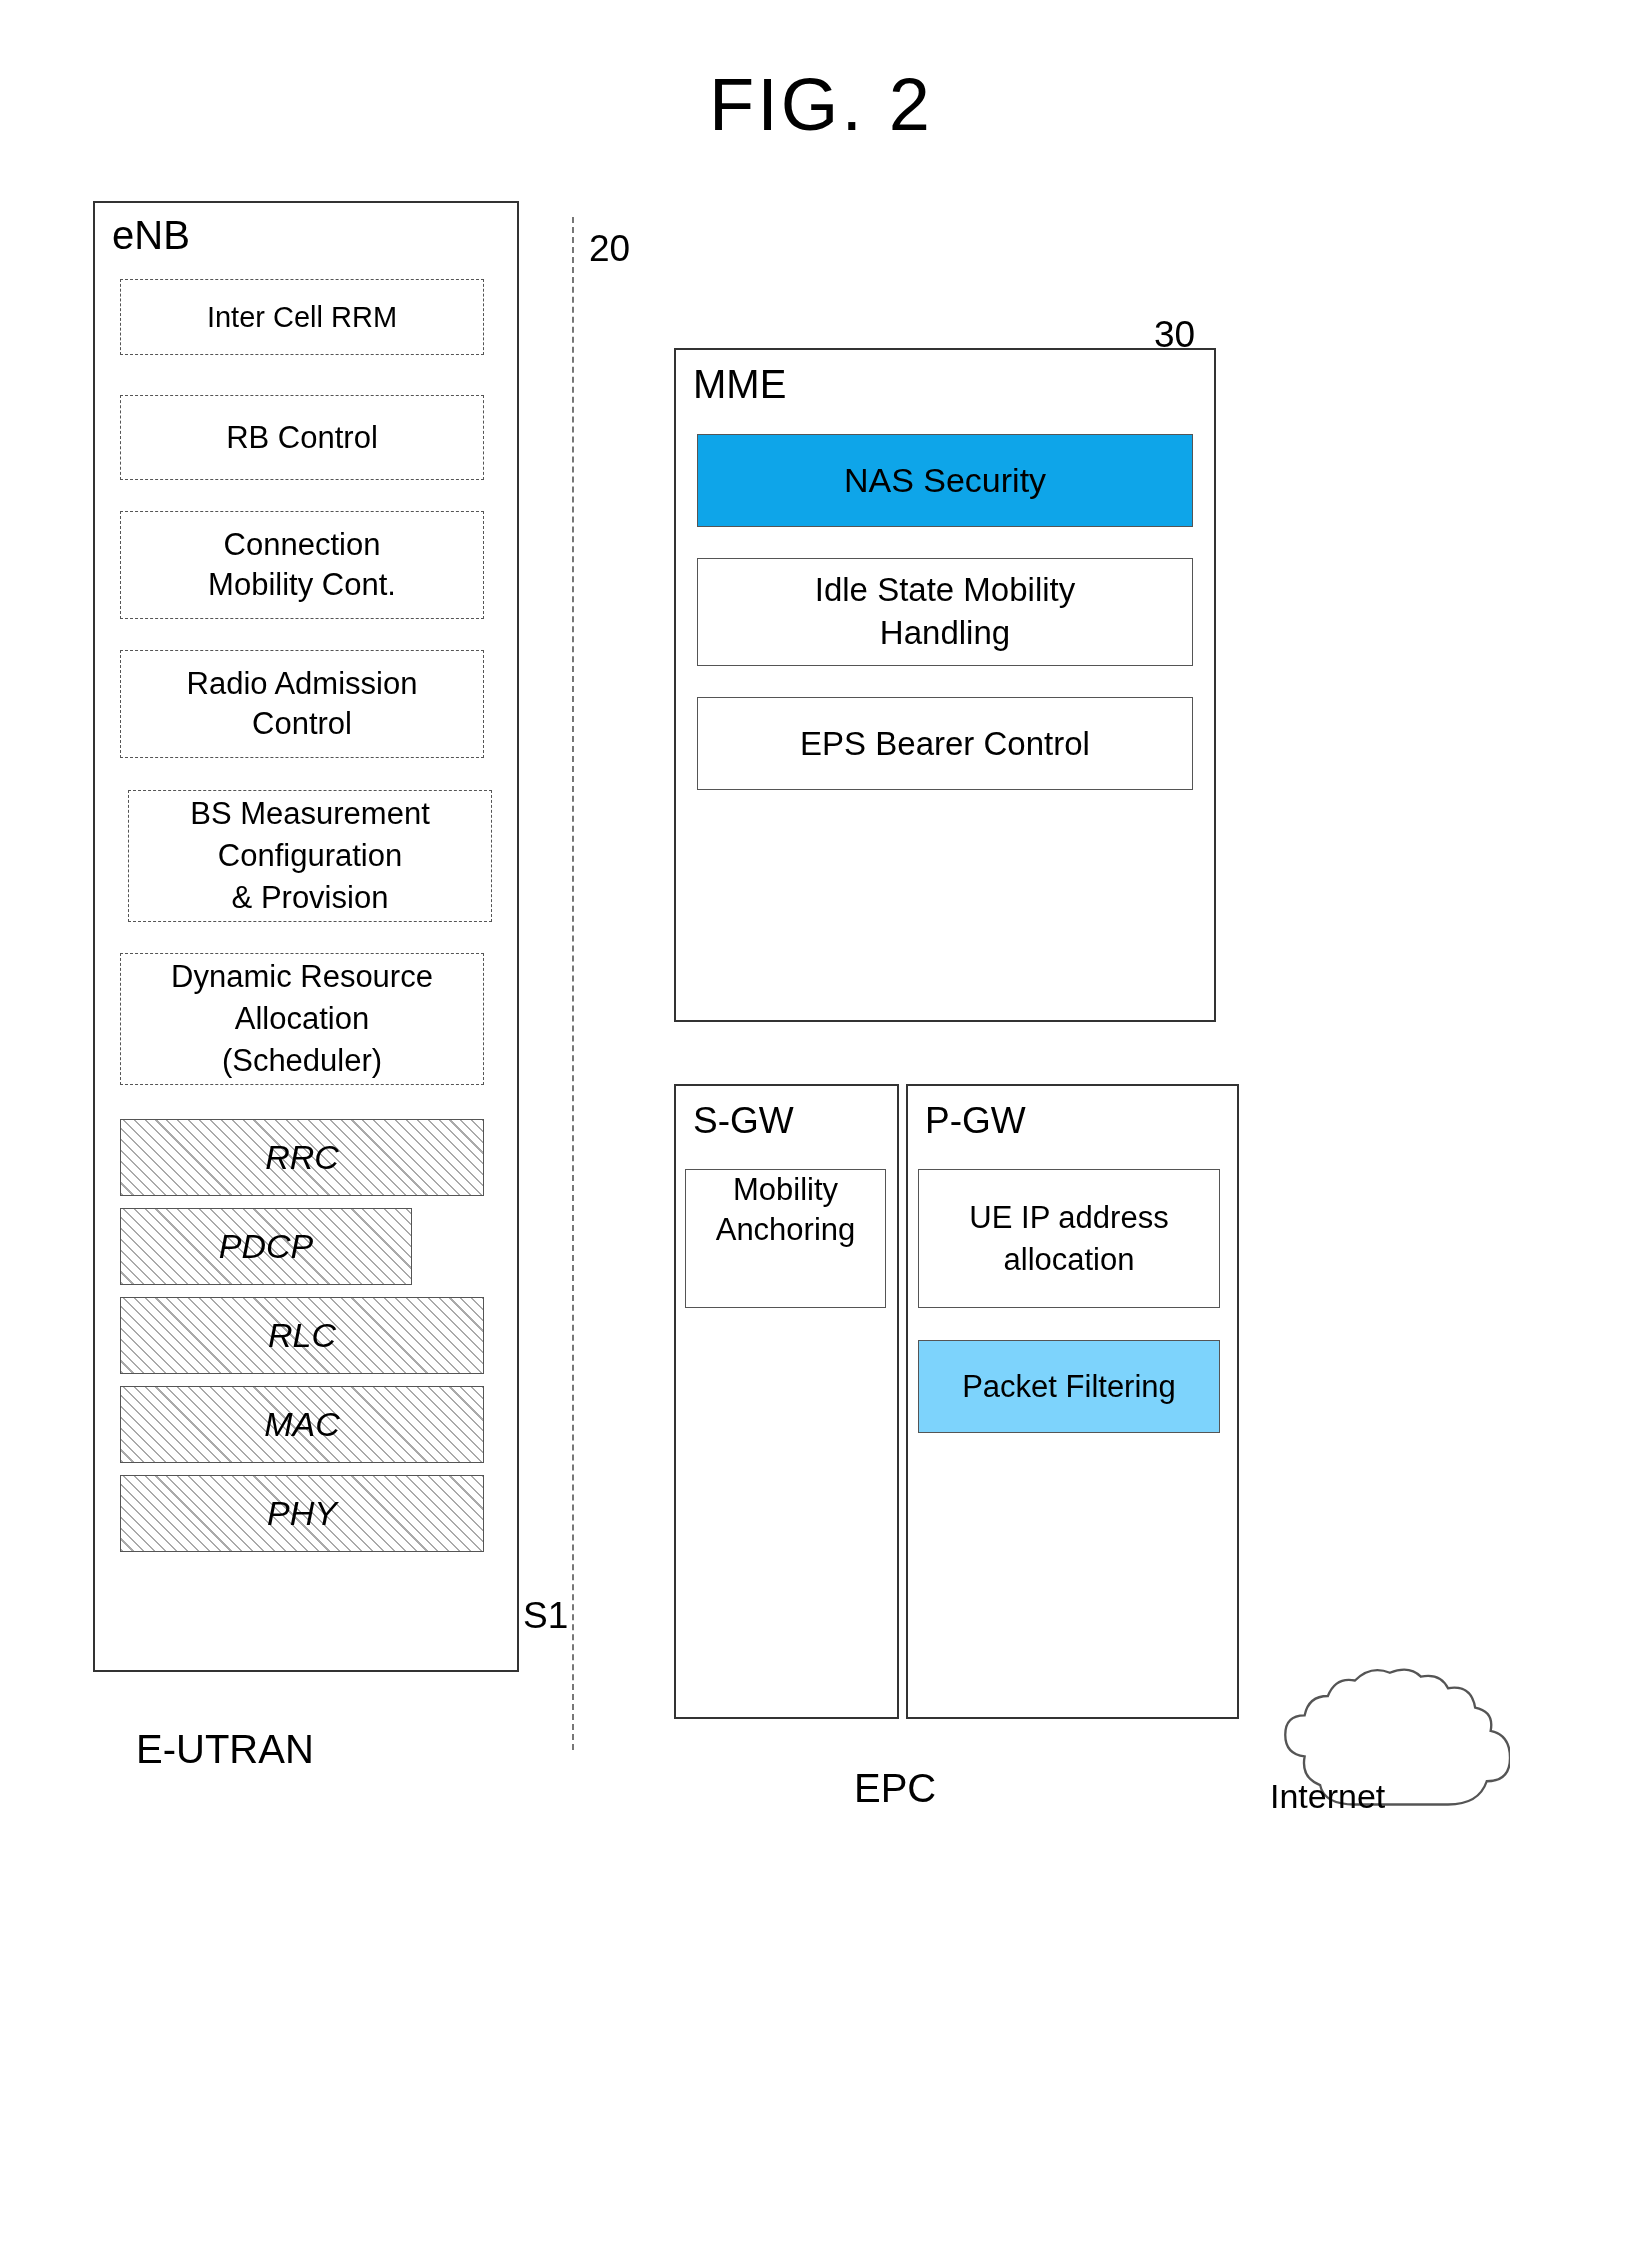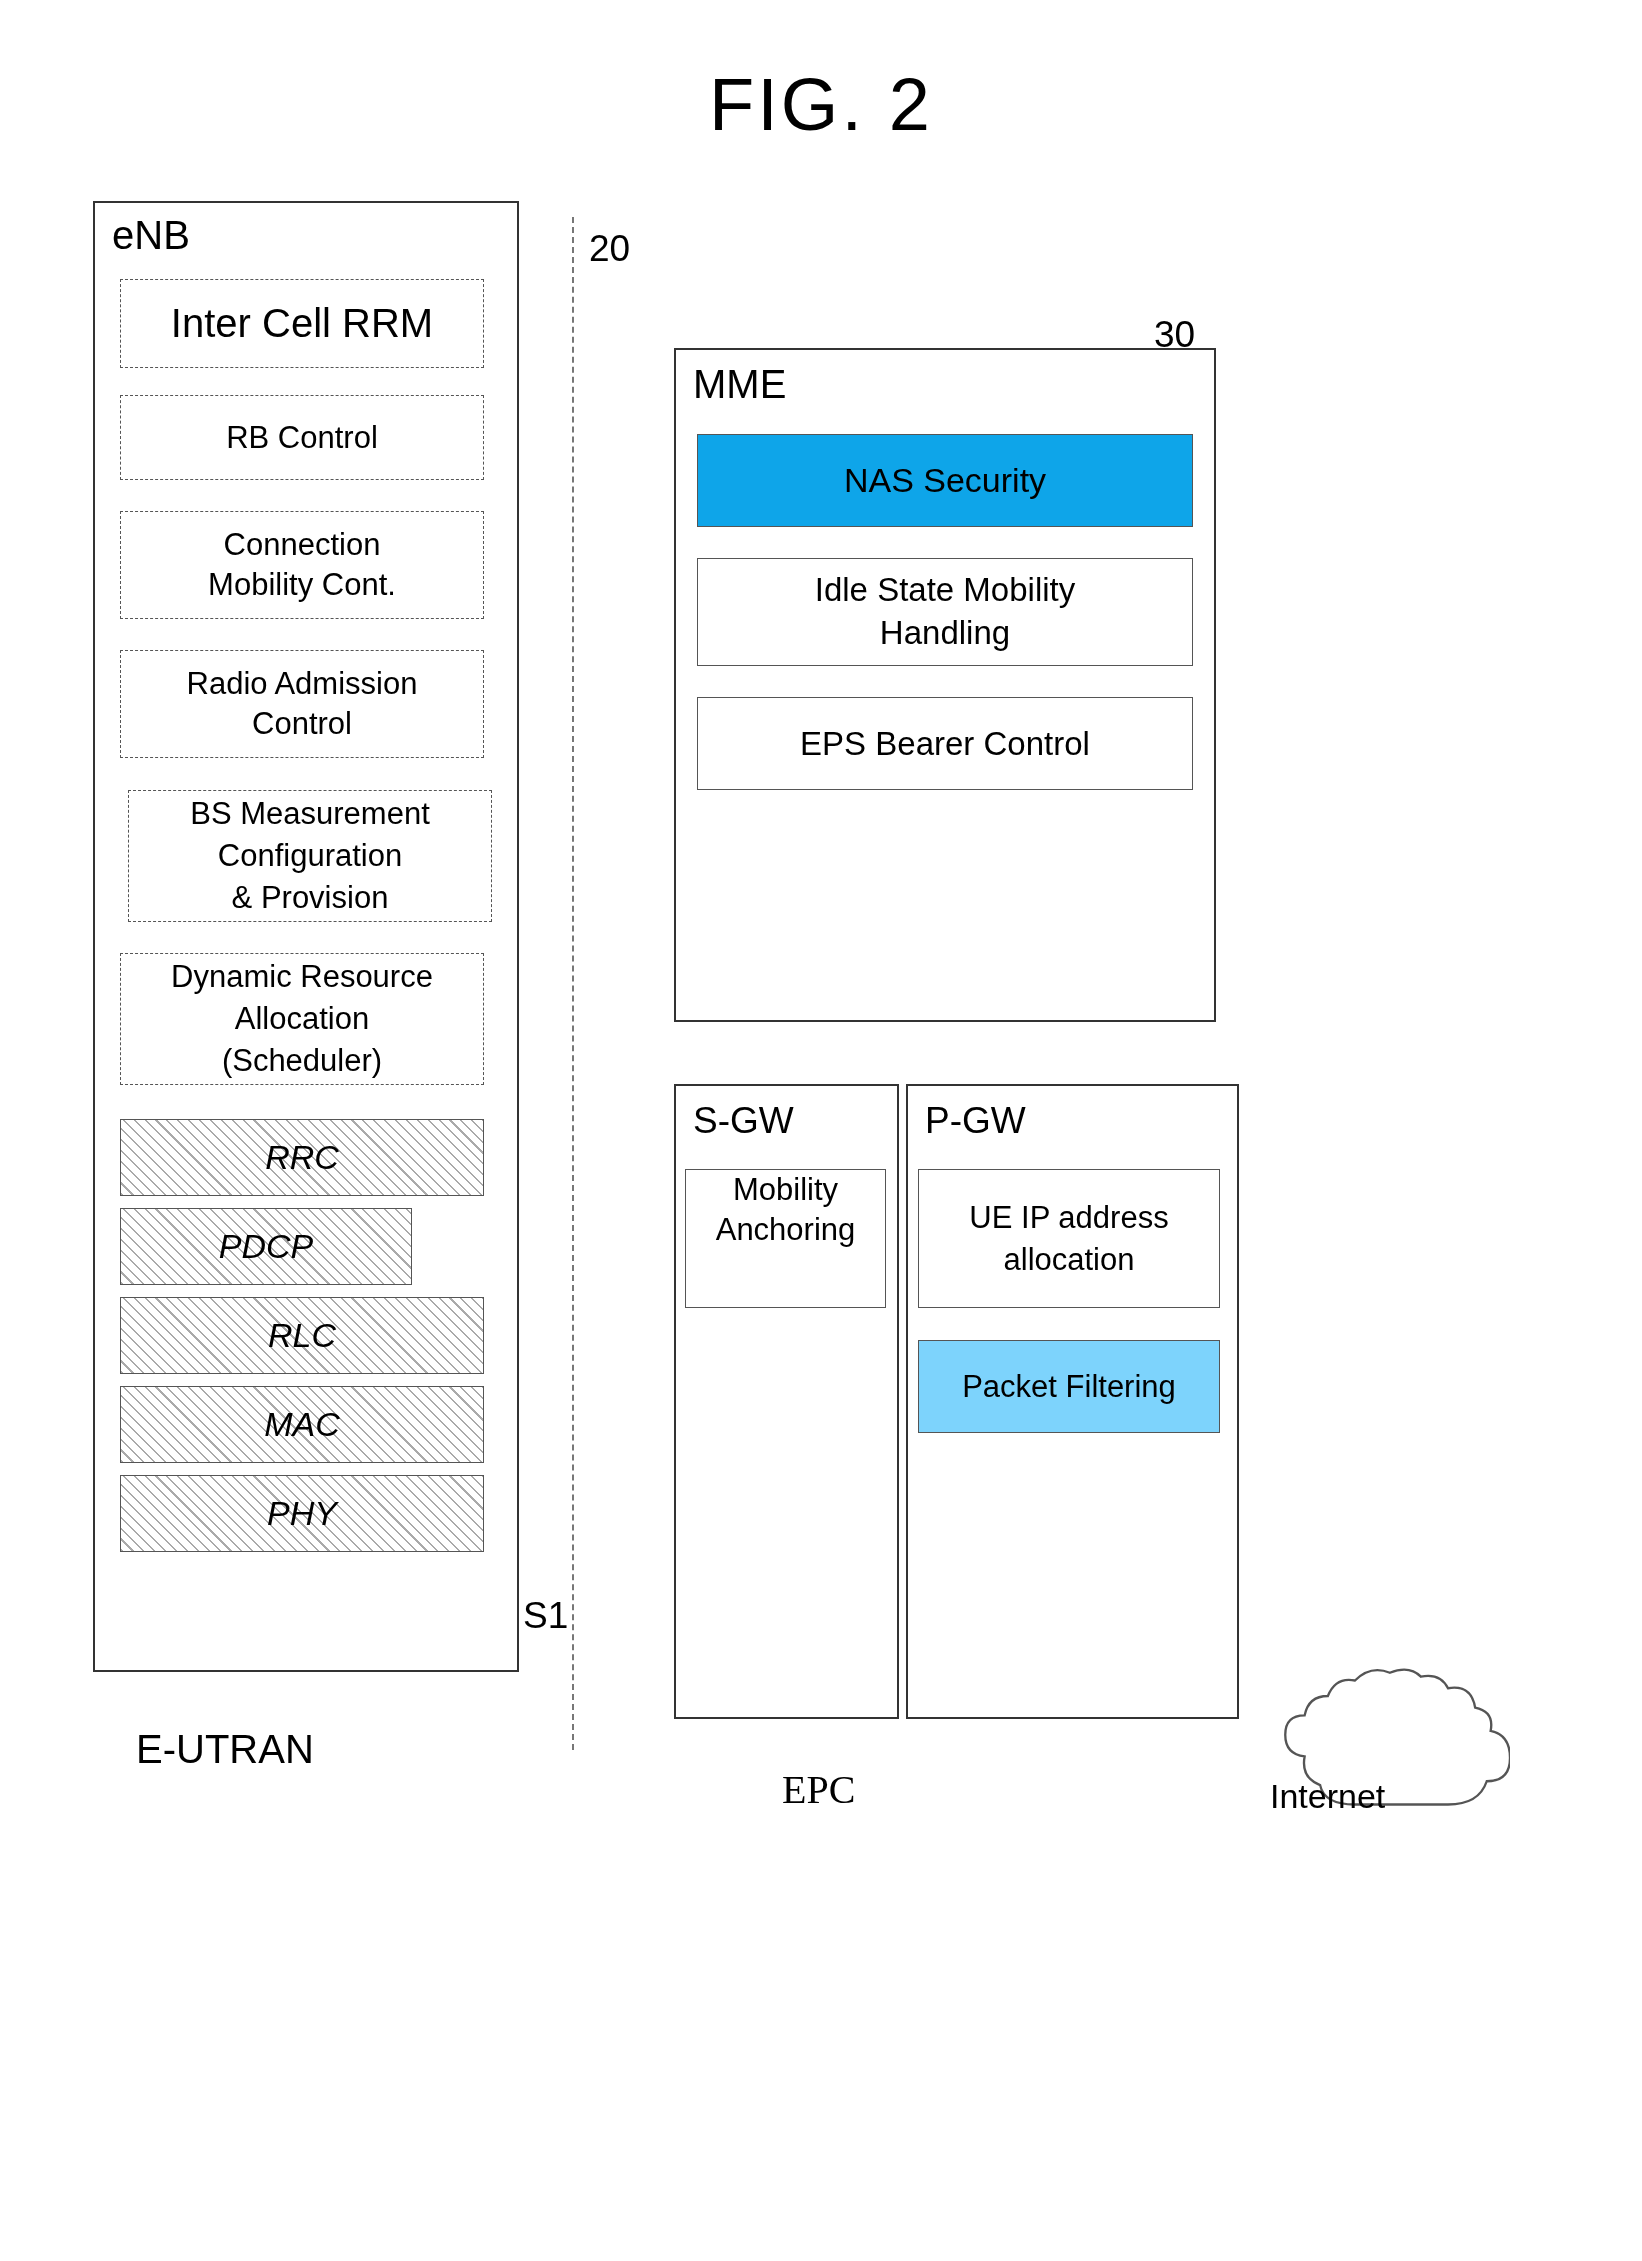--- a/index.html
+++ b/index.html
@@ -17,21 +17,21 @@
 
 <div style="position:relative; width:1642px; height:2261px; background:#fff;">
 
   <div style="text-align:center; font-size:74px; font-weight:300; padding-top:62px; font-family:Arial,sans-serif; letter-spacing:3.1px;">FIG. 2</div>
 
   <div style="position:absolute; left:93px; top:201px; width:426px; height:1471px; border:2.3px solid #333; font-family:Arial,sans-serif;">
   </div>
 
   <div style="position:absolute; left:112px; top:213px; font-size:40px; font-family:Arial,sans-serif;">eNB</div>
 
-  <div style="position:absolute; left:120px; top:279px; width:364px; height:89px; border:1.5px dashed #555; background:#fff; display:flex; align-items:center; justify-content:center; font-size:40px; font-family:Arial,sans-serif;">
+  <div style="position:absolute; left:120px; top:279px; width:364px; height:76px; border:1.5px dashed #555; background:#fff; display:flex; align-items:center; justify-content:center; font-size:29px; font-family:Arial,sans-serif;">
     <span>Inter Cell RRM</span>
   </div>
 
   <div style="position:absolute; left:120px; top:511px; width:364px; height:108px; border:1.5px dashed #555; background:#fff; display:flex; align-items:center; justify-content:center; font-size:31px; font-family:Arial,sans-serif; text-align:center; line-height:1.3;">
     <span>Connection<br>Mobility Cont.</span>
   </div>
 
   <div style="position:absolute; left:120px; top:395px; width:364px; height:85px; border:1.5px dashed #555; background:#fff; display:flex; align-items:center; justify-content:center; font-size:31px; font-family:Arial,sans-serif;">
     <span>RB Control</span>
   </div>
@@ -110,21 +110,21 @@
   <div style="position:absolute; left:918px; top:1169px; width:302px; height:139px; border:1.5px solid #555; background:#fff; display:flex; align-items:center; justify-content:center; font-size:31px; font-family:Arial,sans-serif; text-align:center; line-height:1.35;">
     <span>UE IP address<br>allocation</span>
   </div>
 
   <div style="position:absolute; left:918px; top:1340px; width:302px; height:93px; border:1.5px solid #555; background:#7dd3fc; display:flex; align-items:center; justify-content:center; font-size:31px; font-family:Arial,sans-serif; text-align:center;">
     <span>Packet Filtering</span>
   </div>
 
   <div style="position:absolute; left:136px; top:1727px; font-size:40px; font-family:Arial,sans-serif;">E-UTRAN</div>
 
-  <div style="position:absolute; left:782px; top:1766px; font-size:40px; font-family:Liberation Serif, serif;">EPC</div>
+  <div style="position:absolute; left:854px; top:1766px; font-size:40px; font-family:Liberation Sans, sans-serif;">EPC</div>
 
   <svg style="position:absolute; left:1231px; top:1665px;" width="279" height="186" viewBox="0 0 360 240">
     <path d="M280,180 Q320,180 330,150 Q360,150 360,120 Q360,90 335,85 Q340,60 315,55 Q310,25 280,30 Q270,10 245,15 Q230,0 205,10 Q180,0 160,20 Q135,15 125,40 Q100,40 95,65 Q70,65 70,90 Q70,115 95,118 Q90,145 115,155 Q120,180 160,180 Z" fill="none" stroke="#555" stroke-width="3"></path>
   </svg>
 
   <div style="position:absolute; left:1270px; top:1777px; font-size:34px; font-family:Arial,sans-serif;">Internet</div>
 
 </div>
 
 

